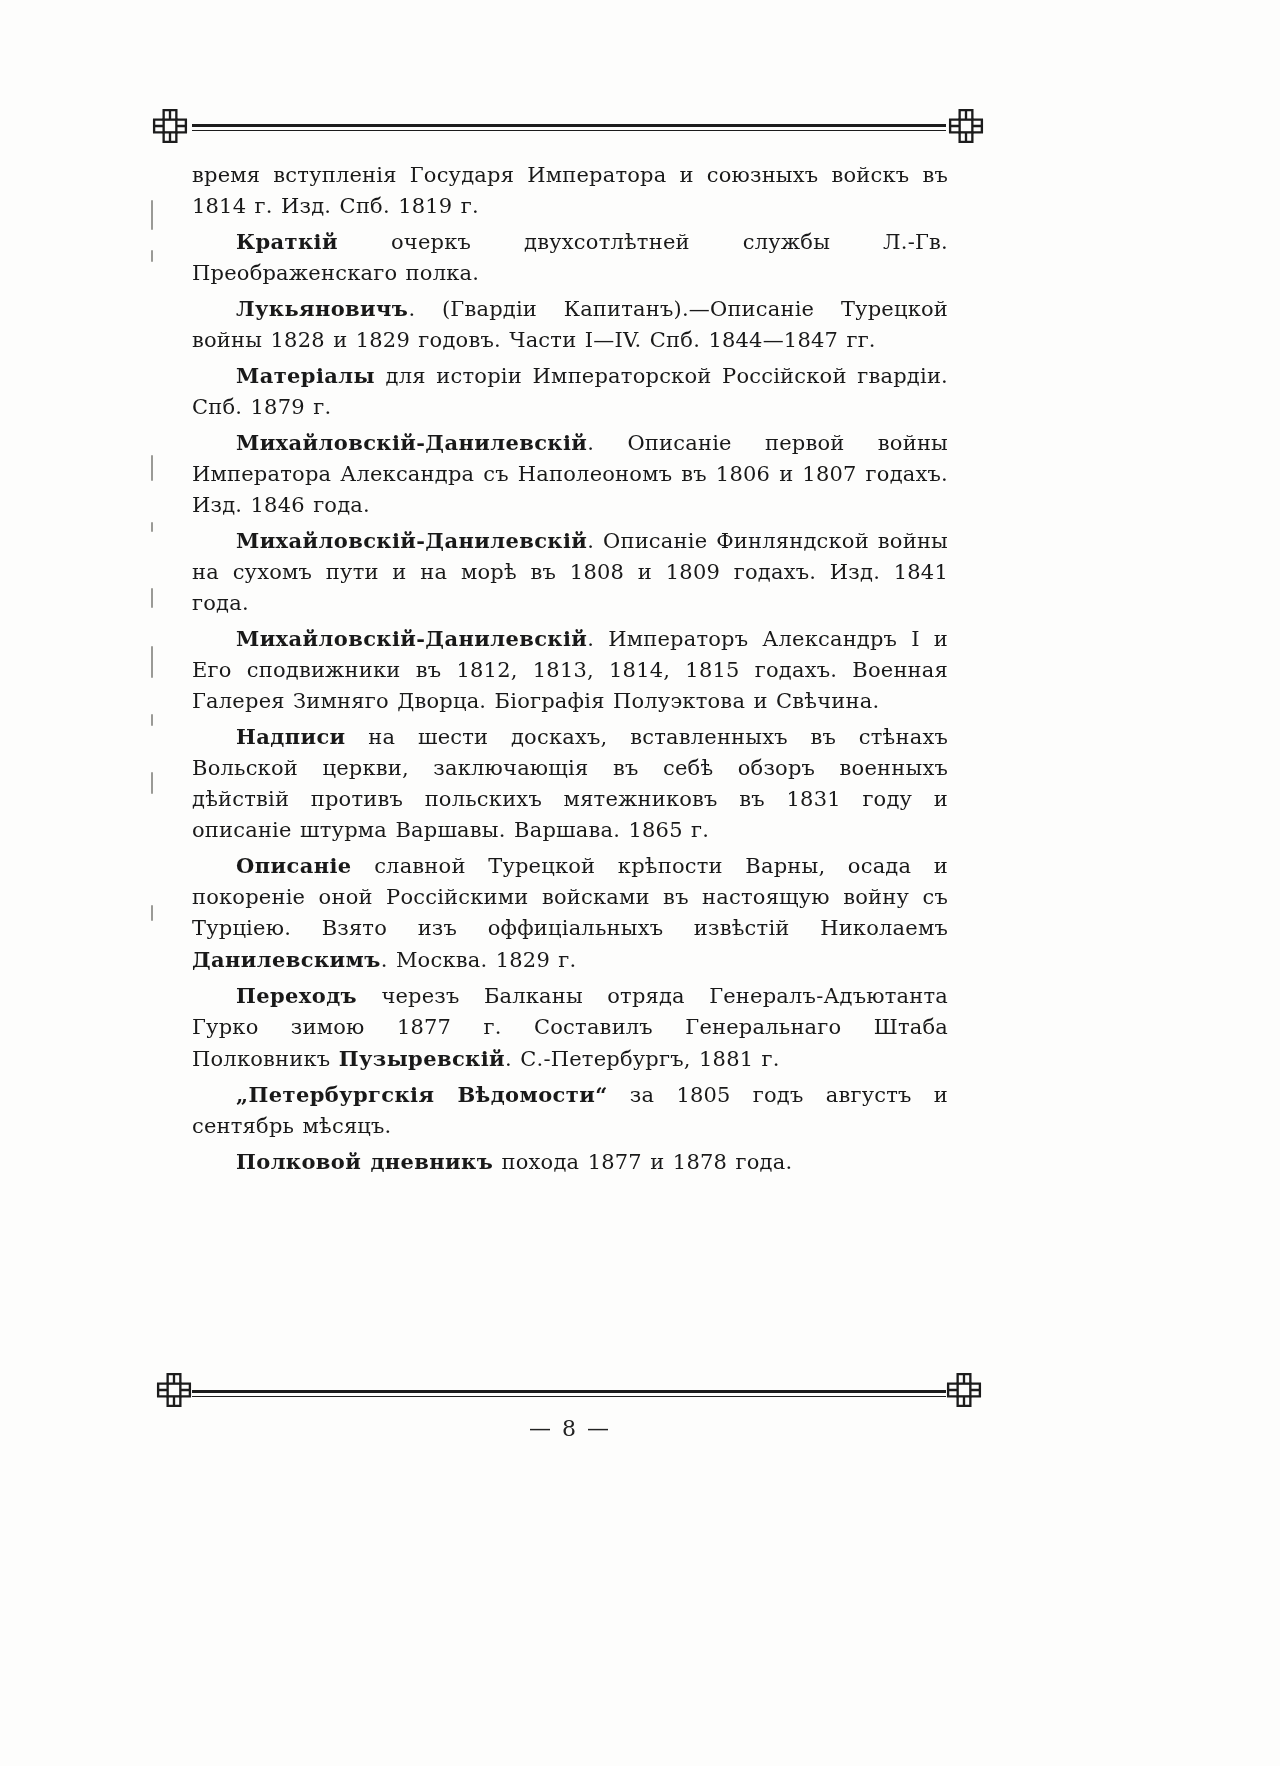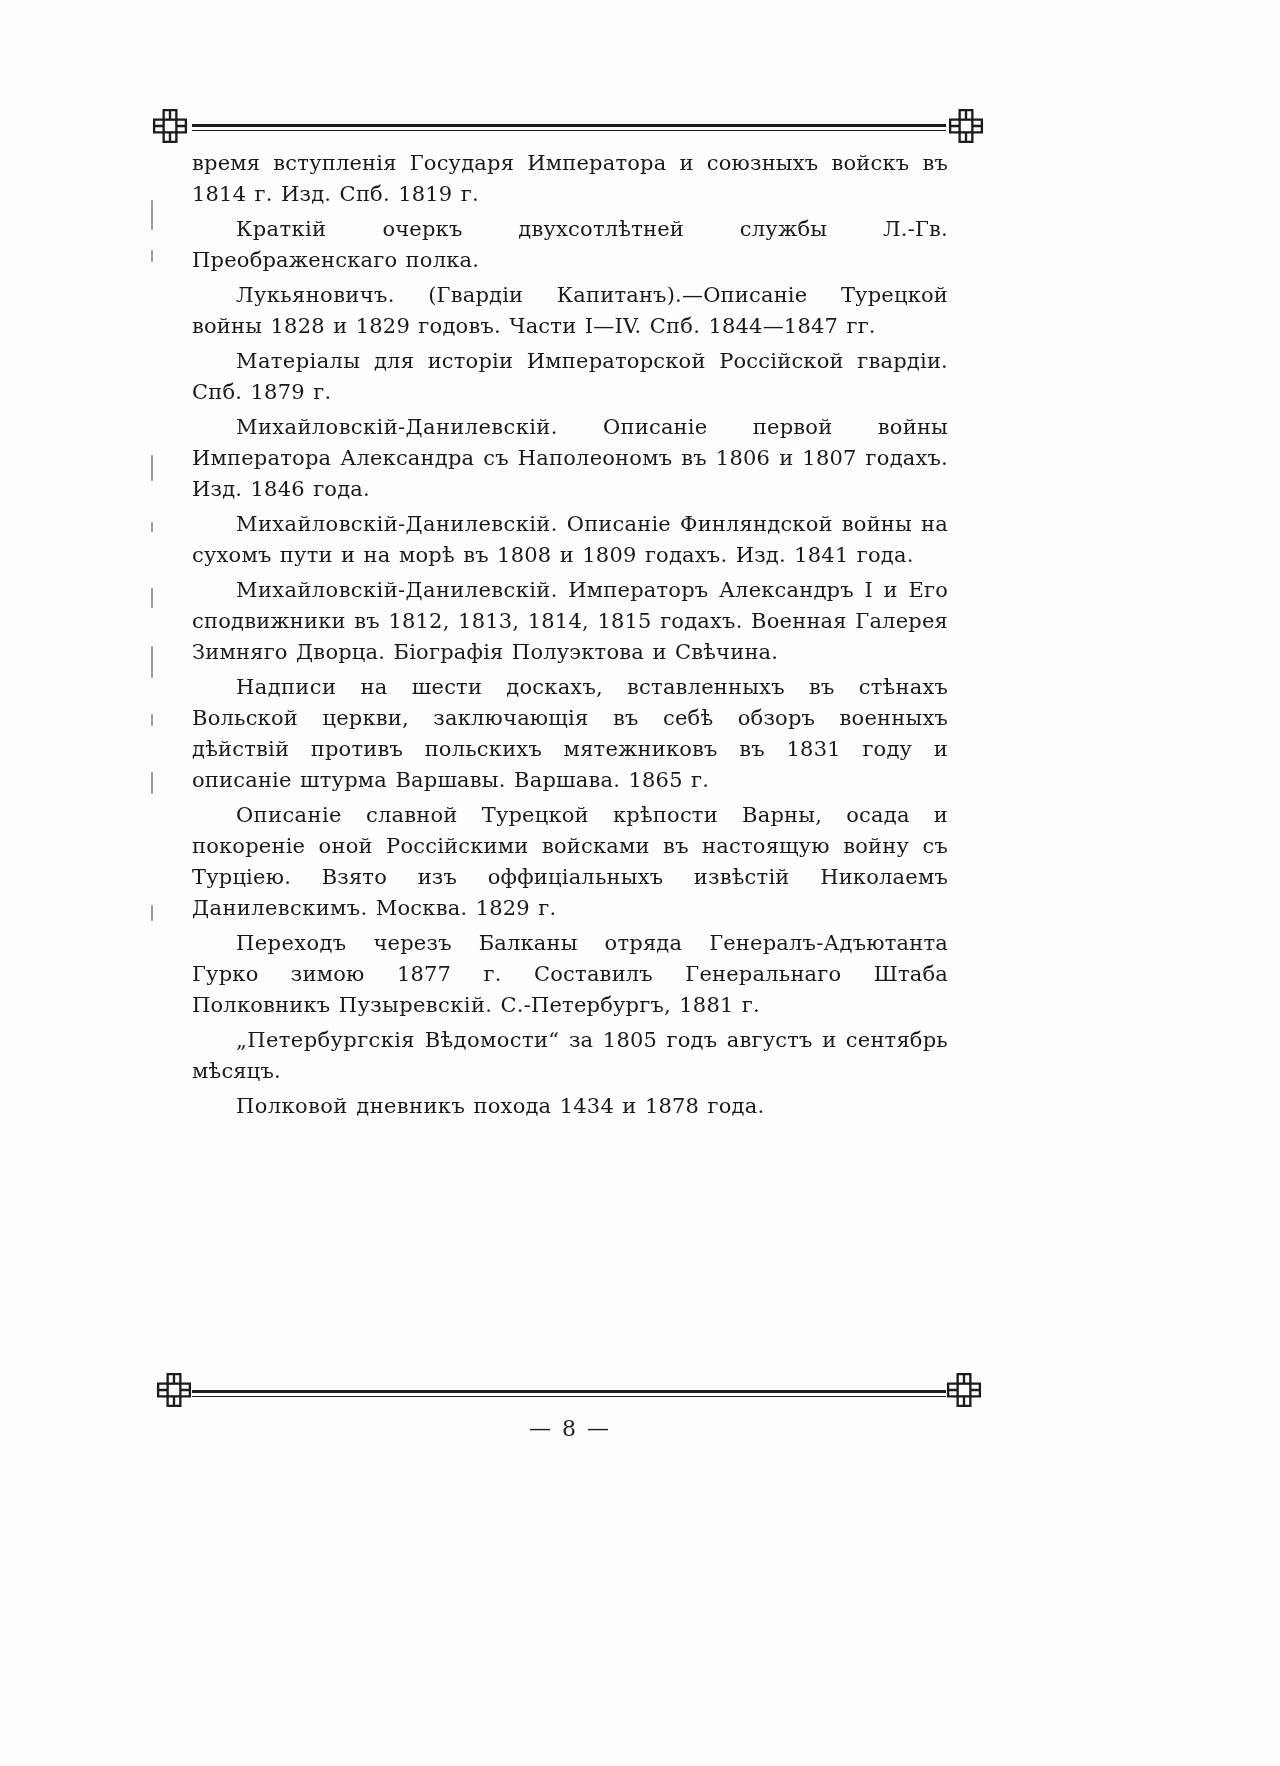--- a/index.html
+++ b/index.html
@@ -37,35 +37,35 @@
   }
   .ornament.tl { left: 152px; top: 108px; }
   .ornament.tr { left: 948px; top: 108px; }
   .ornament.bl { left: 156px; top: 1372px; }
   .ornament.br { left: 946px; top: 1372px; }
 
   
   .textblock {
     position: absolute;
     left: 192px;
-    top: 148px;
+    top: 160px;
     width: 756px;
     text-align: justify;
     font-size: 21px;
     line-height: 31px;
     word-spacing: 1.5px;
     letter-spacing: 0.2px;
   }
   p.entry {
     margin: 0 0 4px 0;
     text-indent: 44px;
   }
   p.entry.no-indent { text-indent: 0; }
   .lead {
-    font-weight: normal;
+    font-weight: bold;
     letter-spacing: 0.4px;
   }
 
   
   .page-number {
     position: absolute;
     left: 192px;
     top: 1416px;
     width: 756px;
     text-align: center;
@@ -152,18 +152,18 @@
       <p class="entry"><span class="lead">Краткій</span><span class="plain"> очеркъ двухсотлѣтней службы Л.-Гв. Преображенскаго полка.</span></p>
       <p class="entry"><span class="lead">Лукьяновичъ</span><span class="plain">. (Гвардіи Капитанъ).—Описаніе Турецкой войны 1828 и 1829 годовъ. Части I—IV. Спб. 1844—1847 гг.</span></p>
       <p class="entry"><span class="lead">Матеріалы</span><span class="plain"> для исторіи Императорской Россійской гвардіи. Спб. 1879 г.</span></p>
       <p class="entry"><span class="lead">Михайловскій-Данилевскій</span><span class="plain">. Описаніе первой войны Императора Александра съ Наполеономъ въ 1806 и 1807 годахъ. Изд. 1846 года.</span></p>
       <p class="entry"><span class="lead">Михайловскій-Данилевскій</span><span class="plain">. Описаніе Финляндской войны на сухомъ пути и на морѣ въ 1808 и 1809 годахъ. Изд. 1841 года.</span></p>
       <p class="entry"><span class="lead">Михайловскій-Данилевскій</span><span class="plain">. Императоръ Александръ I и Его сподвижники въ 1812, 1813, 1814, 1815 годахъ. Военная Галерея Зимняго Дворца. Біографія Полуэктова и Свѣчина.</span></p>
       <p class="entry"><span class="lead">Надписи</span><span class="plain"> на шести доскахъ, вставленныхъ въ стѣнахъ Вольской церкви, заключающія въ себѣ обзоръ военныхъ дѣйствій противъ польскихъ мятежниковъ въ 1831 году и описаніе штурма Варшавы. Варшава. 1865 г.</span></p>
       <p class="entry"><span class="lead">Описаніе</span><span class="plain"> славной Турецкой крѣпости Варны, осада и покореніе оной Россійскими войсками въ настоящую войну съ Турціею. Взято изъ оффиціальныхъ извѣстій Николаемъ </span><span class="lead">Данилевскимъ</span><span class="plain">. Москва. 1829 г.</span></p>
       <p class="entry"><span class="lead">Переходъ</span><span class="plain"> черезъ Балканы отряда Генералъ-Адъютанта Гурко зимою 1877 г. Составилъ Генеральнаго Штаба Полковникъ </span><span class="lead">Пузыревскій</span><span class="plain">. С.-Петербургъ, 1881 г.</span></p>
       <p class="entry"><span class="lead">„Петербургскія Вѣдомости“</span><span class="plain"> за 1805 годъ августъ и сентябрь мѣсяцъ.</span></p>
-      <p class="entry"><span class="lead">Полковой дневникъ</span><span class="plain"> похода 1434 и 1878 года.</span></p>
+      <p class="entry"><span class="lead">Полковой дневникъ</span><span class="plain"> похода 1877 и 1878 года.</span></p>
     </div>
 
   <div class="page-number">— 8 —</div>
 
 </div>
 
 </body></html>

